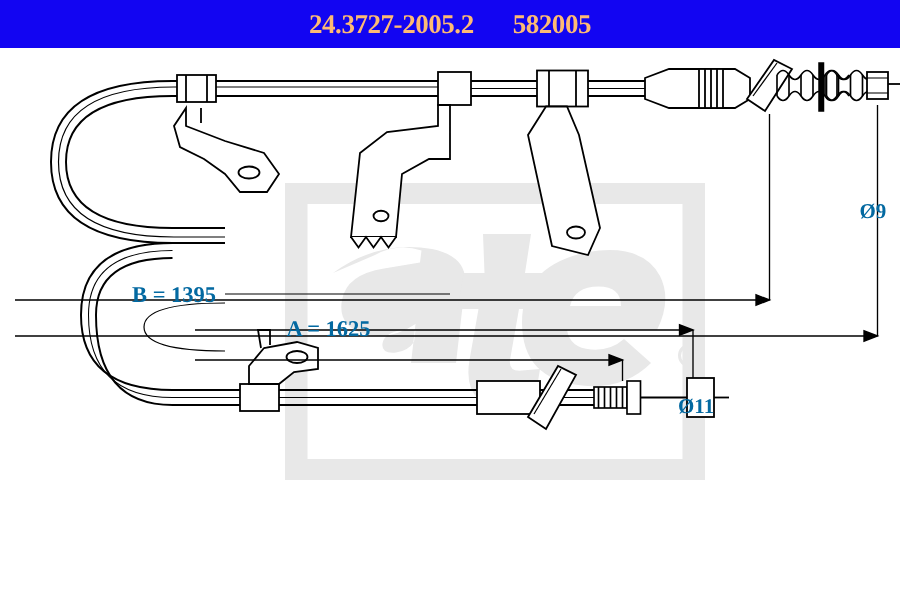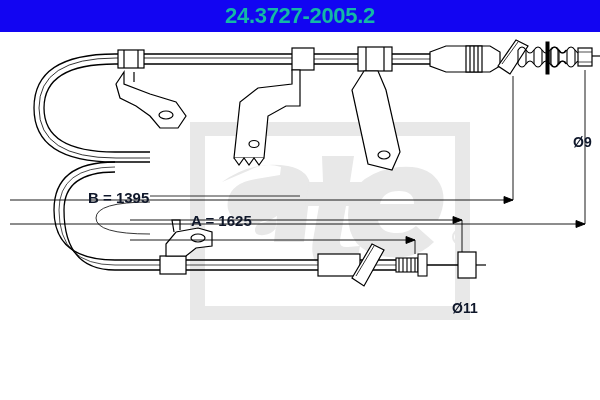--- a/index.html
+++ b/index.html
@@ -26,61 +26,62 @@
     top: 0;
     width: 600px;
     height: 32px;
     background: #1205f2;
     display: flex;
     align-items: center;
     justify-content: center;
     gap: 26px;
   }
   #header-banner .htext {
-    color: #14b8a6;
-    font-family: Liberation Sans, sans-serif;
+    color: #fdba74;
+    font-family: Liberation Serif, serif;
     font-weight: bold;
-    font-size: 22px;
+    font-size: 18px;
     letter-spacing: -0.3px;
     line-height: 1;
     white-space: nowrap;
   }
   
   #drawing-canvas {
     position: absolute;
     left: 0;
     top: 32px;
     width: 600px;
     height: 368px;
   }
   #drawing-canvas svg {
     display: block;
   }
   
   .dim-label {
     position: absolute;
-    font-family: Liberation Sans, sans-serif;
+    font-family: Liberation Serif, serif;
     font-weight: bold;
     font-size: 15px;
-    color: #0f172a;
+    color: #0369a1;
     white-space: nowrap;
     line-height: 1;
   }
   #label-b { left: 88px; top: 158px; text-align: right; }
   #label-a { left: 163px; top: 181px; margin-left: 28px; }
   #label-d9 { left: 573px; top: 103px; font-size: 14px; }
-  #label-d11 { left: 452px; top: 233px; font-size: 14px; margin-top: 36px; }
+  #label-d11 { left: 452px; top: 233px; font-size: 14px; }
 </style>
 </head>
 <body>
 
 <div id="page">
 
   <div id="header-banner">
     <span class="htext">24.3727-2005.2</span>
+    <span class="htext">582005</span>
   </div>
 
   <div id="drawing-canvas">
     <svg width="600" height="368" viewBox="0 0 600 368" xmlns="http://www.w3.org/2000/svg">
 
       <g fill="#e8e8e8">
 
         <path d="M190 90 h280 v198 h-280 z M205 104 h250 v170 h-250 z" fill-rule="evenodd" fill="#e8e8e8"></path>
 
         <path d="M222 150 q30 -22 66 -16 q24 5 22 24 l-6 52 l-30 0 l3 -26

